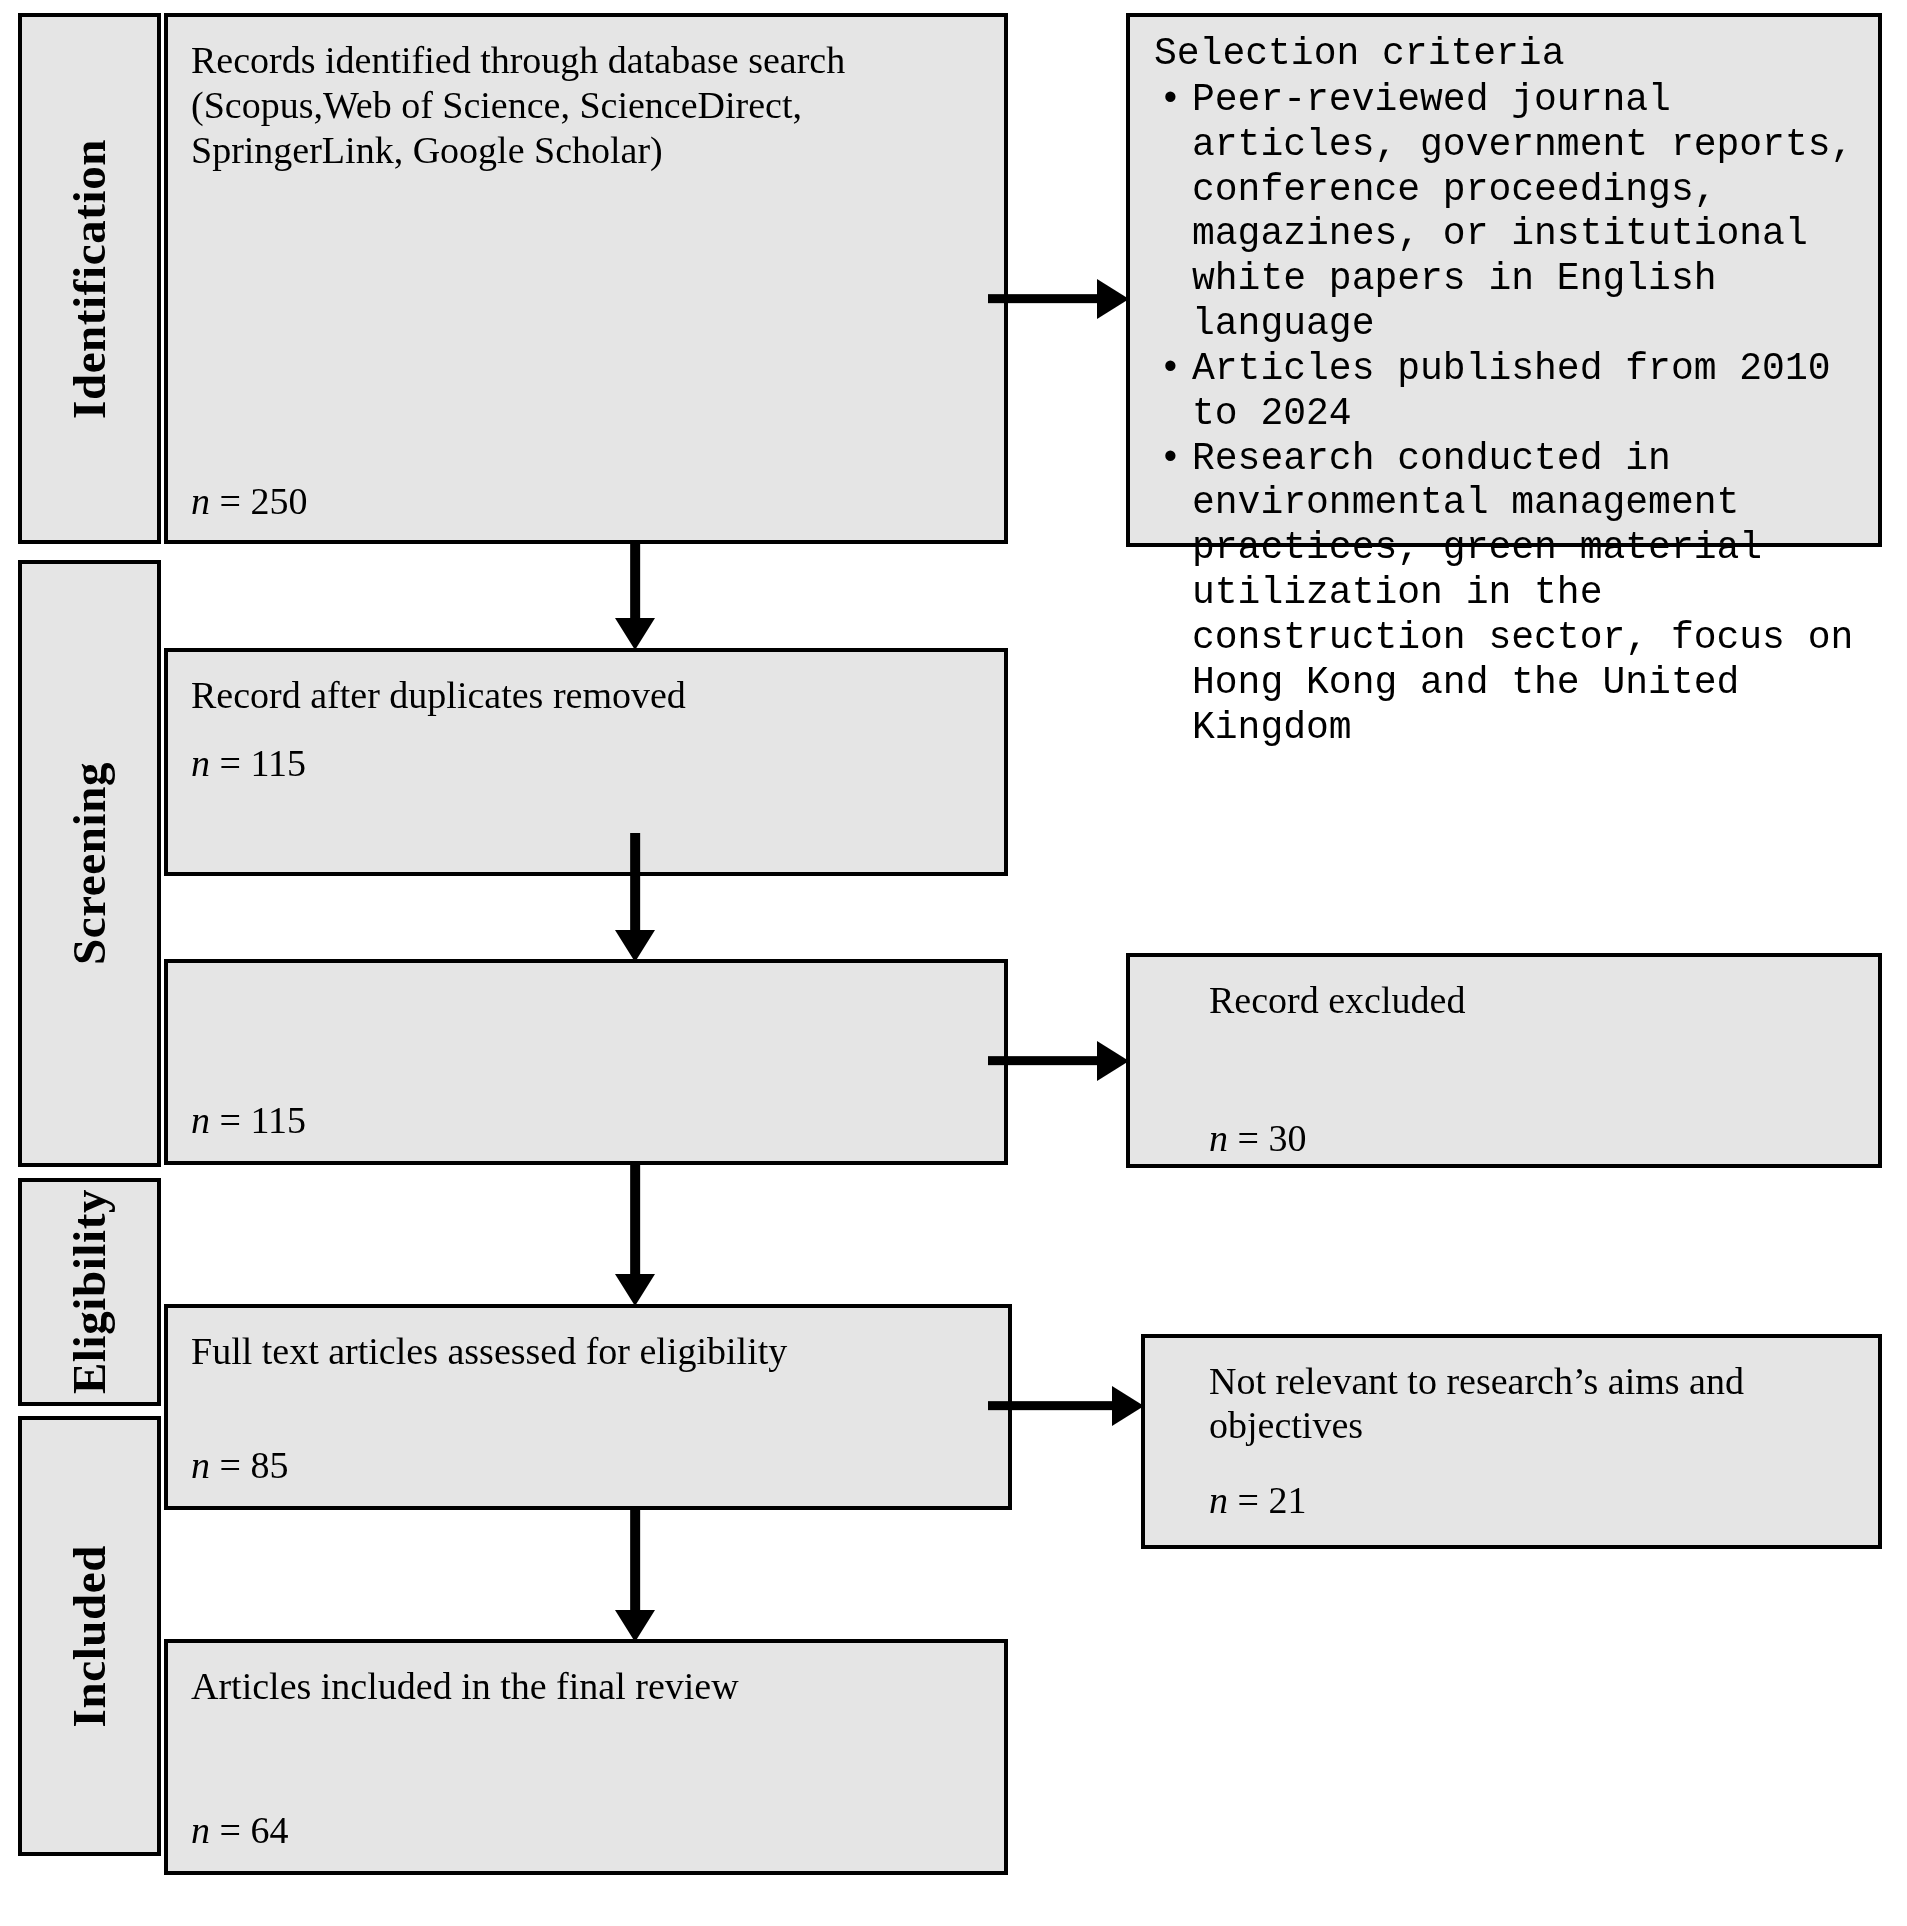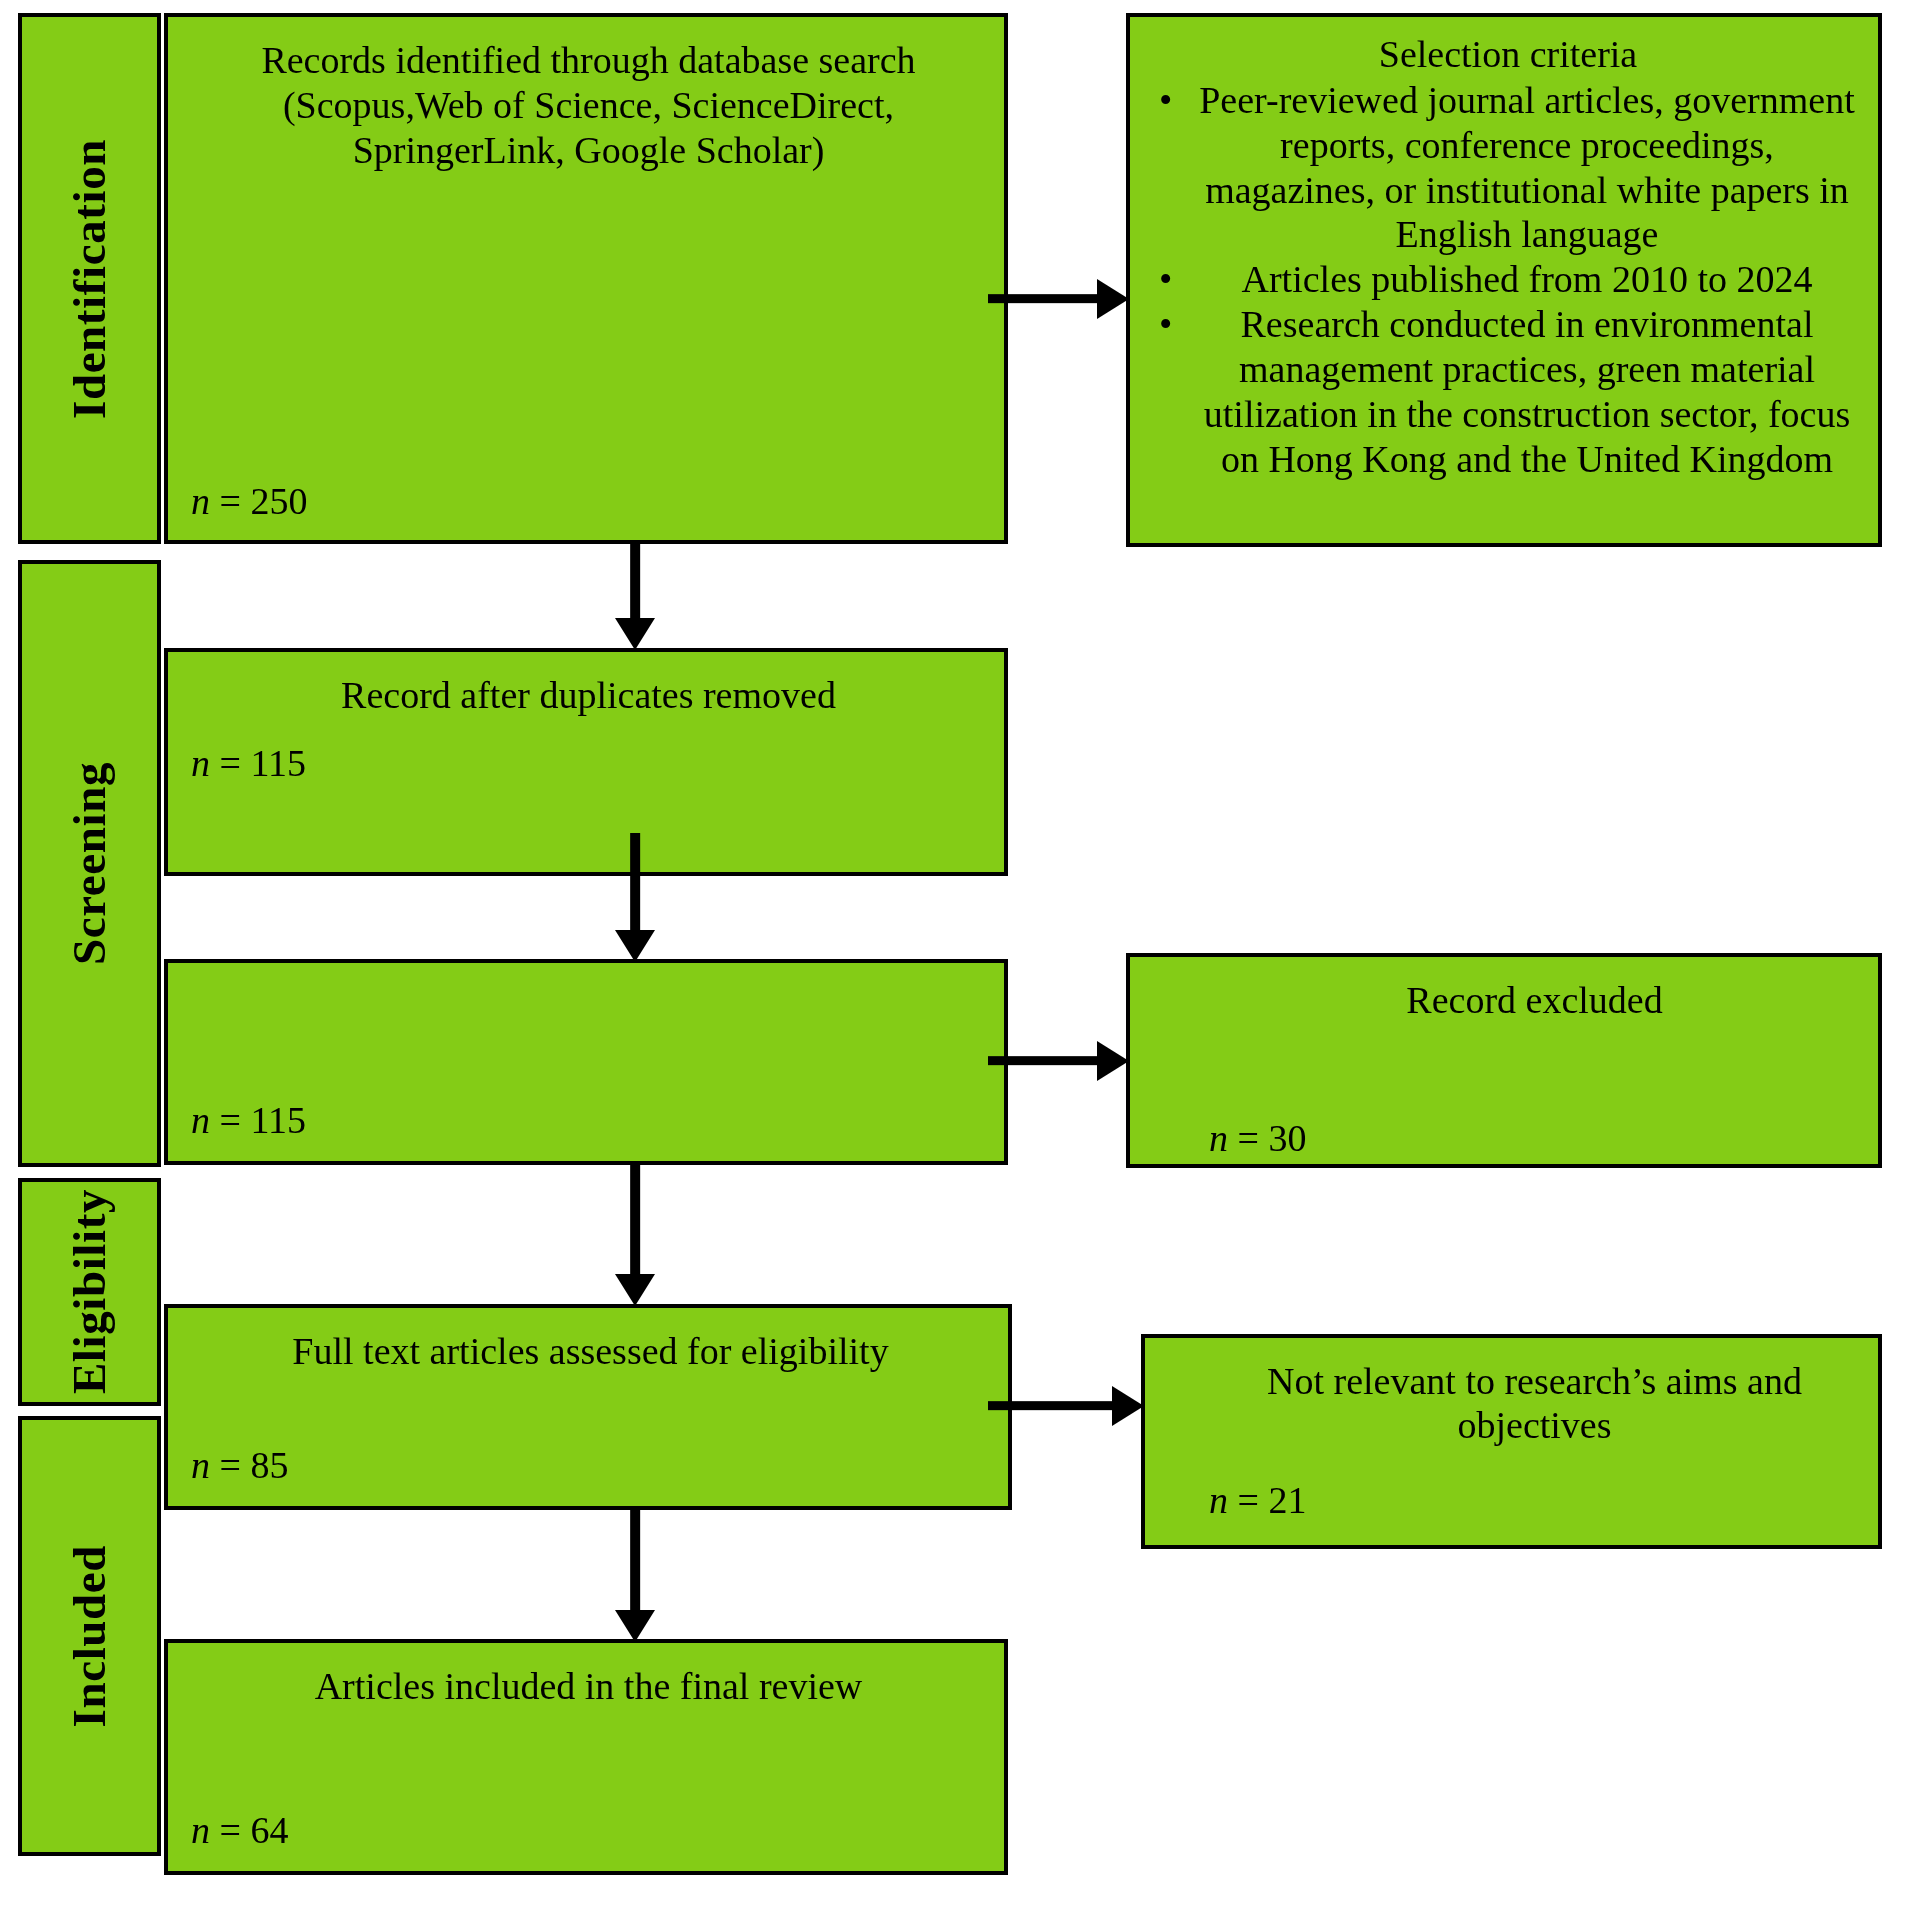--- a/index.html
+++ b/index.html
@@ -17,22 +17,21 @@
     height: 1926px;
     background: #ffffff;
     overflow: hidden;
   }
 
   
   .box {
     position: absolute;
     box-sizing: border-box;
     border: 4.2px solid #000000;
-    background: #84cc16;
-    text-align: center;
+    background: #e5e5e5;
   }
 
   
   .stage-box {
     display: flex;
     align-items: center;
     justify-content: center;
   }
   .stage-label {
     writing-mode: vertical-rl;
@@ -196,21 +195,21 @@
 
   <div class="box" style="left:164px; top:1639px; width:844px; height:236px;">
     <div class="flow-inner">
       <div class="flow-title">Articles included in the final review</div>
     </div>
     <div class="flow-n" style="bottom:19.4px;">
       <span><i>n</i> = 64</span>
     </div>
   </div>
 
-  <div class="box" style="left:1126px; top:13.4px; width:756px; height:534px;">
+  <div class="box" style="left:1126px; top:13.4px; width:756px; height:534px;font-family:Liberation Mono, monospace;">
     <div class="criteria-inner">
       <div class="criteria-heading">Selection criteria</div>
       <ul class="criteria-list">
         <li>
           <span class="bullet">•</span>
           <span>Peer-reviewed journal articles, government reports, conference proceedings, magazines, or institutional white papers in English language</span>
         </li>
         <li>
           <span class="bullet">•</span>
           <span>Articles published from 2010 to 2024</span>

